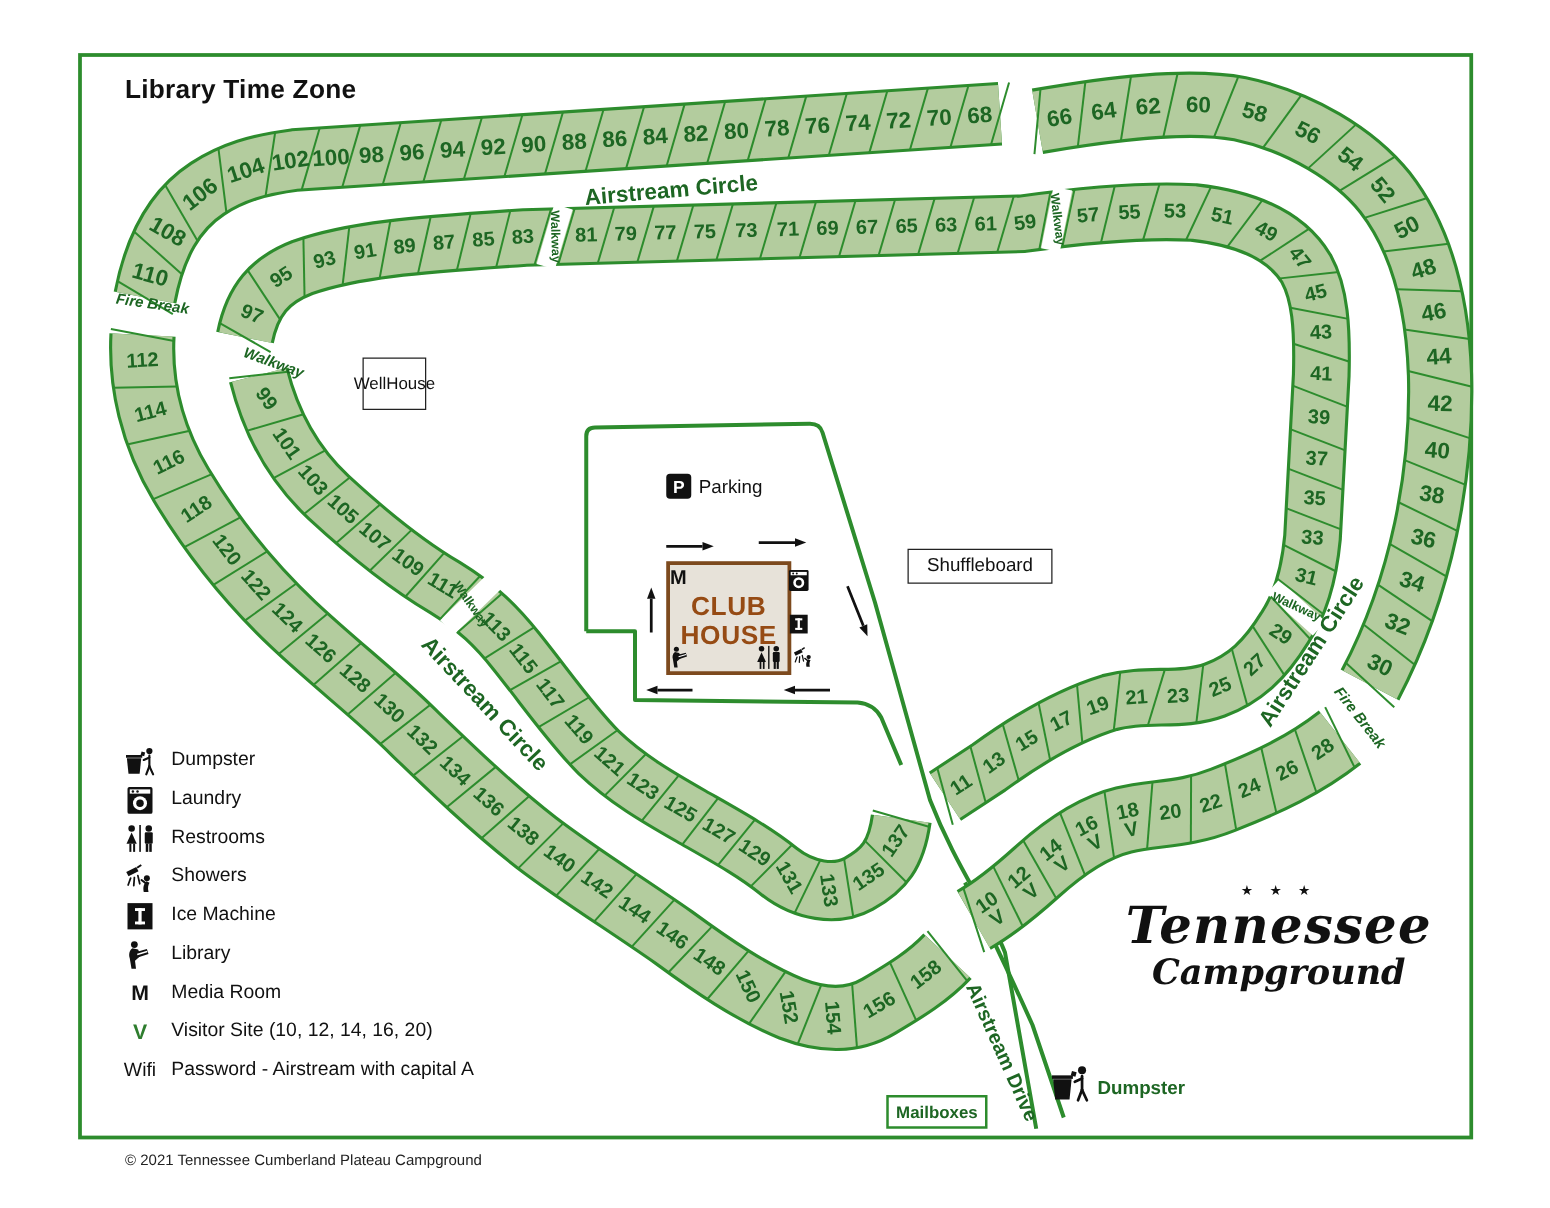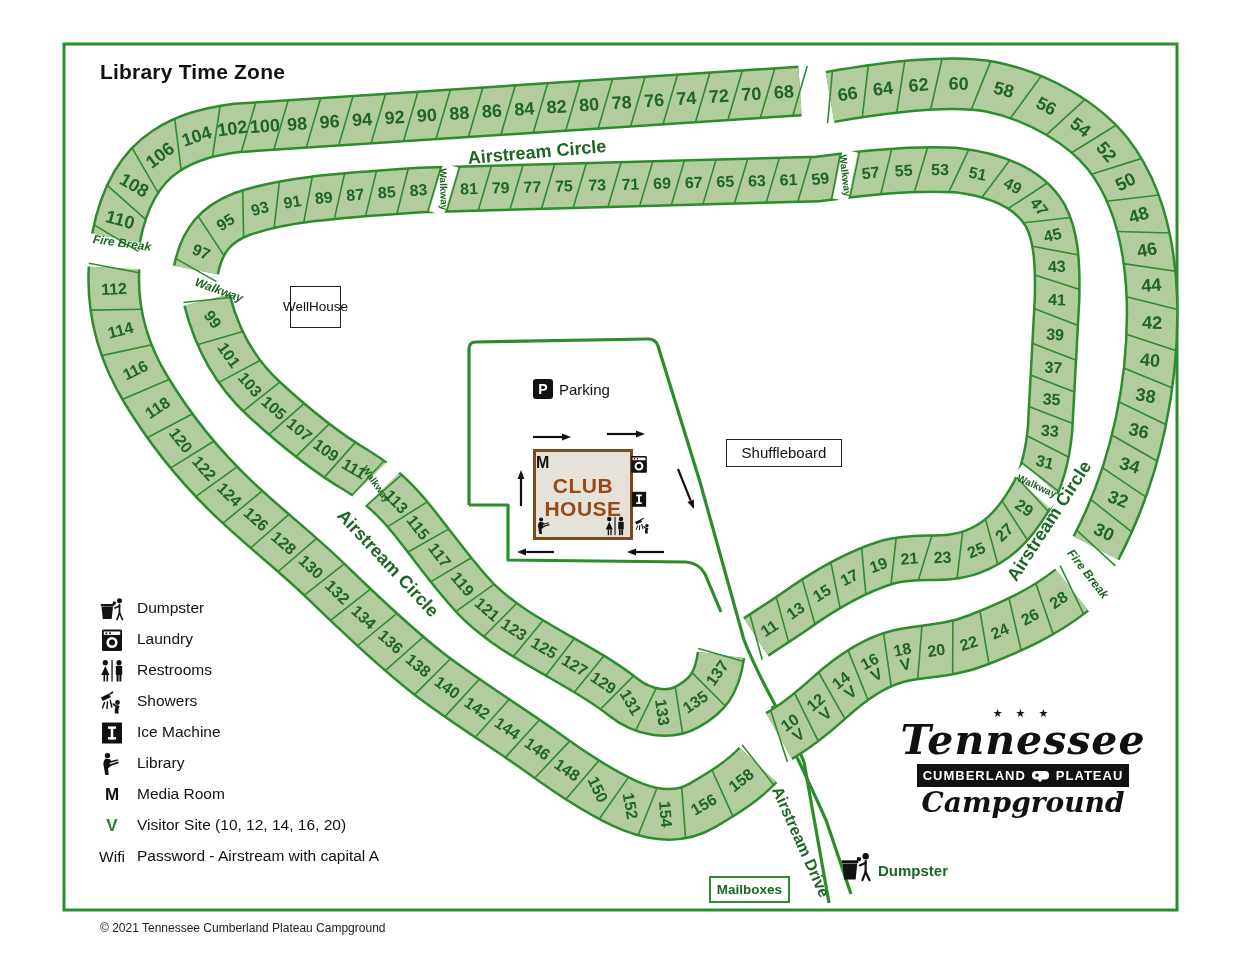--- a/index.html
+++ b/index.html
@@ -548,29 +548,20 @@
       <div class="abs legend-label" style="left: 137px; top: 816px;">Visitor Site (10, 12, 14, 16, 20)</div>
       <div class="abs iconslot" style="left: 94px; top: 841px;">
         <span class="legend-wifi">Wifi</span>
       </div>
       <div class="abs legend-label" style="left: 137px; top: 847px;">Password - Airstream with capital A</div>
     </div>
 
   <div class="abs logo" style="left:898px;top:708px;">
     <div class="logo-stars">★ ★ ★</div>
     <div class="logo-name">Tennessee</div>
-    <div class="logo-banner">
-      <span>CUMBERLAND</span>
-      <svg width="20" height="12" viewBox="0 0 20 12">
-        <rect x="1" y="1" width="17" height="8.5" rx="4" fill="#fff"></rect>
-        <circle cx="9" cy="10" r="1.8" fill="#fff"></circle>
-        <circle cx="6" cy="5.2" r="1.6" fill="#111"></circle>
-      </svg>
-      <span>PLATEAU</span>
-    </div>
     <div class="logo-sub">Campground</div>
   </div>
 
 
   <div id="dumpster-bottom">
       <div class="abs" style="left: 838px; top: 850px;"><svg viewBox="0 0 28 26" width="36" height="33.42857142857143">
           <circle cx="21.5" cy="4.8" r="2.5" fill="#111"></circle>
           <g stroke="#111" stroke-width="1.7" stroke-linecap="round" fill="none">
             <path d="M21.5 8.5 v8.5"></path>
             <path d="M21.5 10 L17 12"></path>

